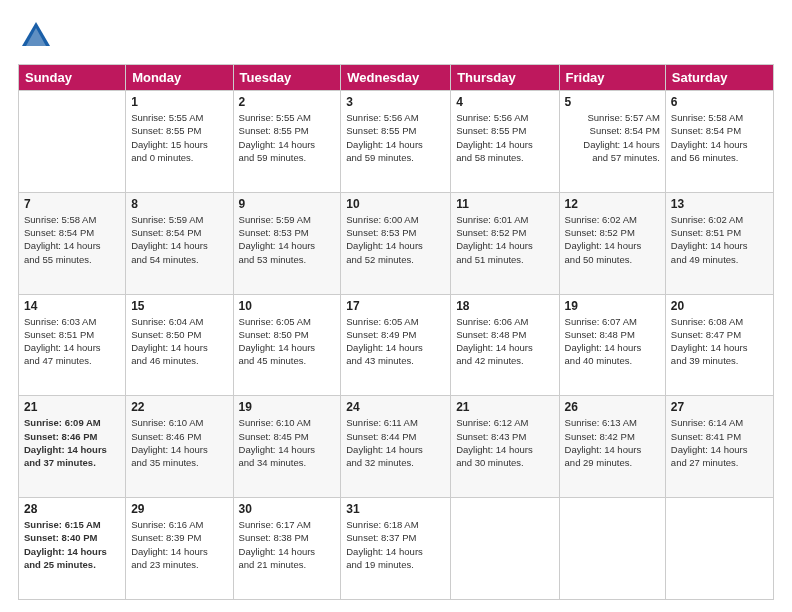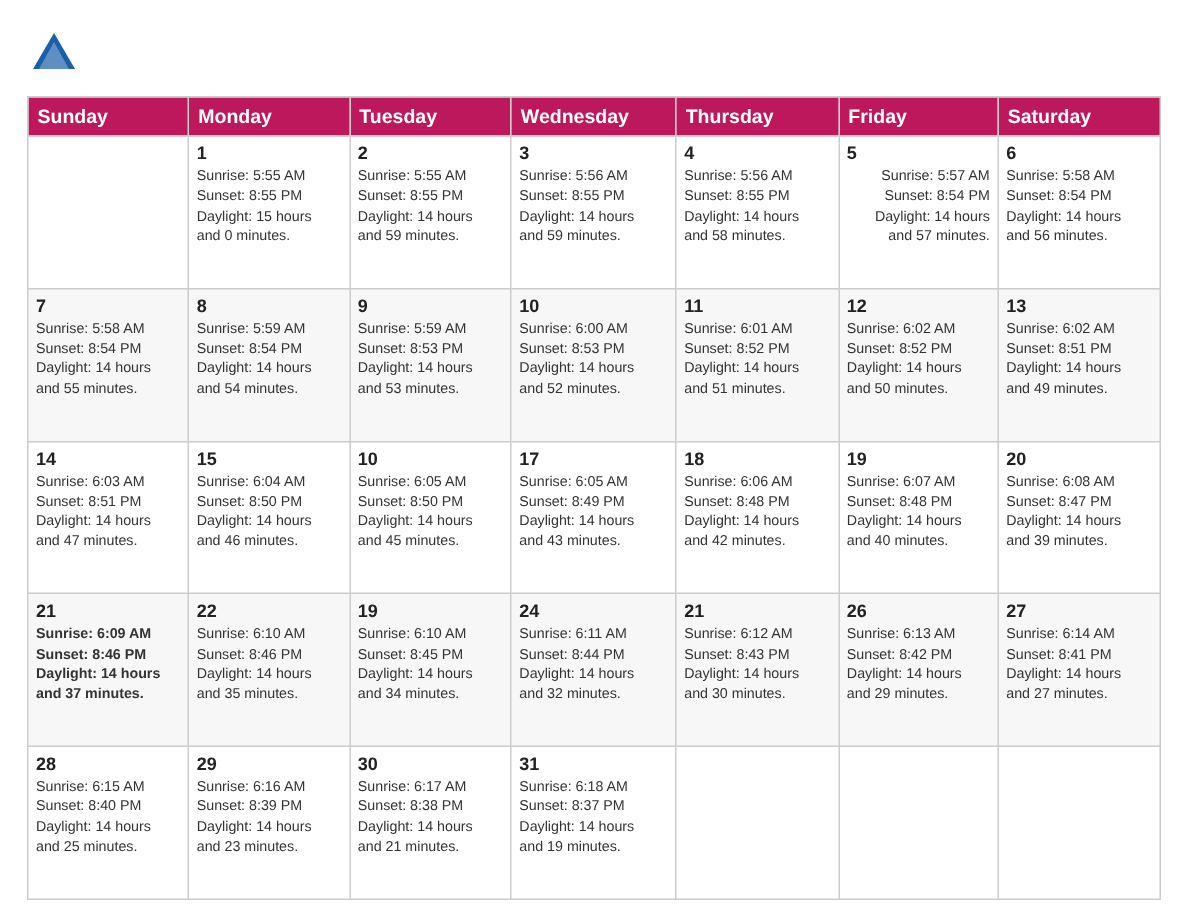--- a/index.html
+++ b/index.html
@@ -325,21 +325,21 @@
             <span class="day-number">27</span>
             <div class="day-info" style="white-space: pre-line;">Sunrise: 6:14 AM
 Sunset: 8:41 PM
 Daylight: 14 hours
 and 27 minutes.</div>
           </td>
         </tr>
         <tr>
           <td>
             <span class="day-number">28</span>
-            <div class="day-info" style="white-space: pre-line;">Sunrise: 6:15 AM
+            <div class="day-info" style="white-space: pre-line; font-weight: bold;">Sunrise: 6:15 AM
 Sunset: 8:40 PM
 Daylight: 14 hours
 and 25 minutes.</div>
           </td>
           <td>
             <span class="day-number">29</span>
             <div class="day-info" style="white-space: pre-line;">Sunrise: 6:16 AM
 Sunset: 8:39 PM
 Daylight: 14 hours
 and 23 minutes.</div>

